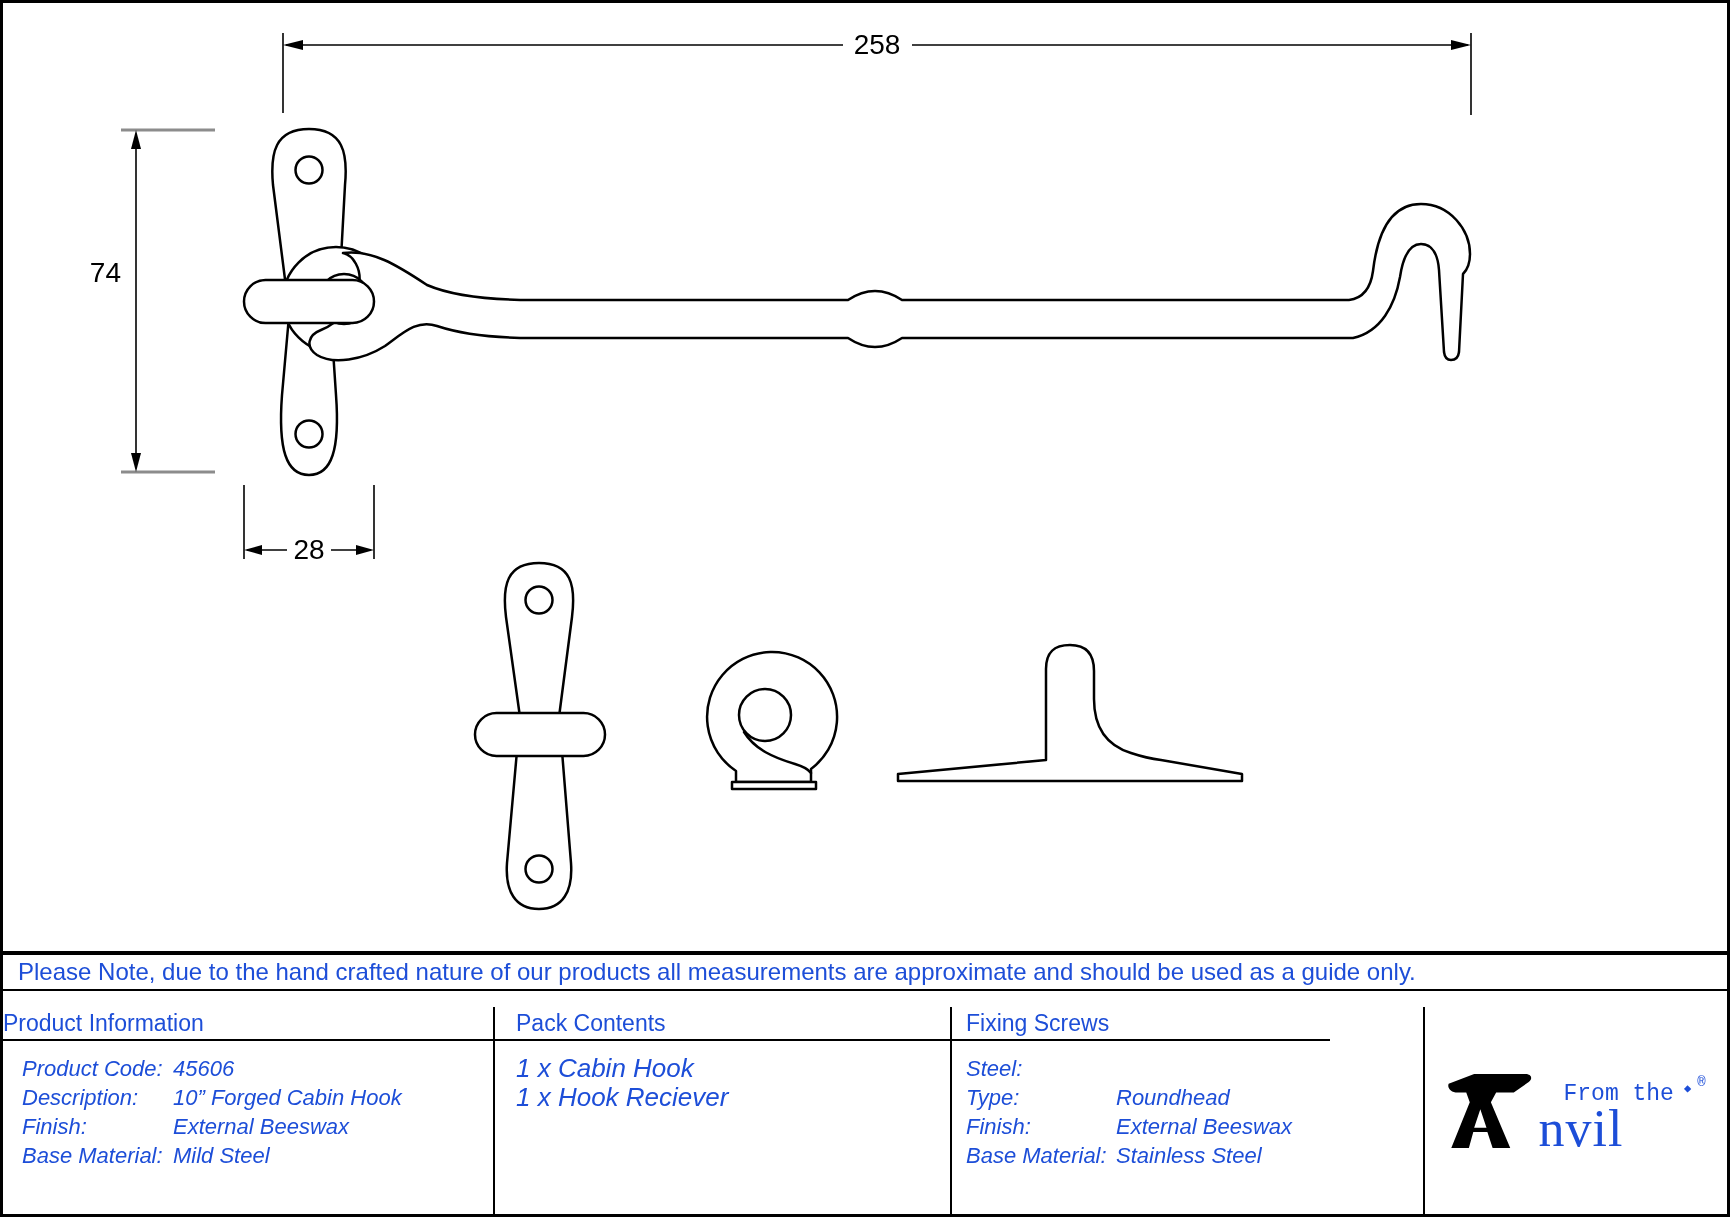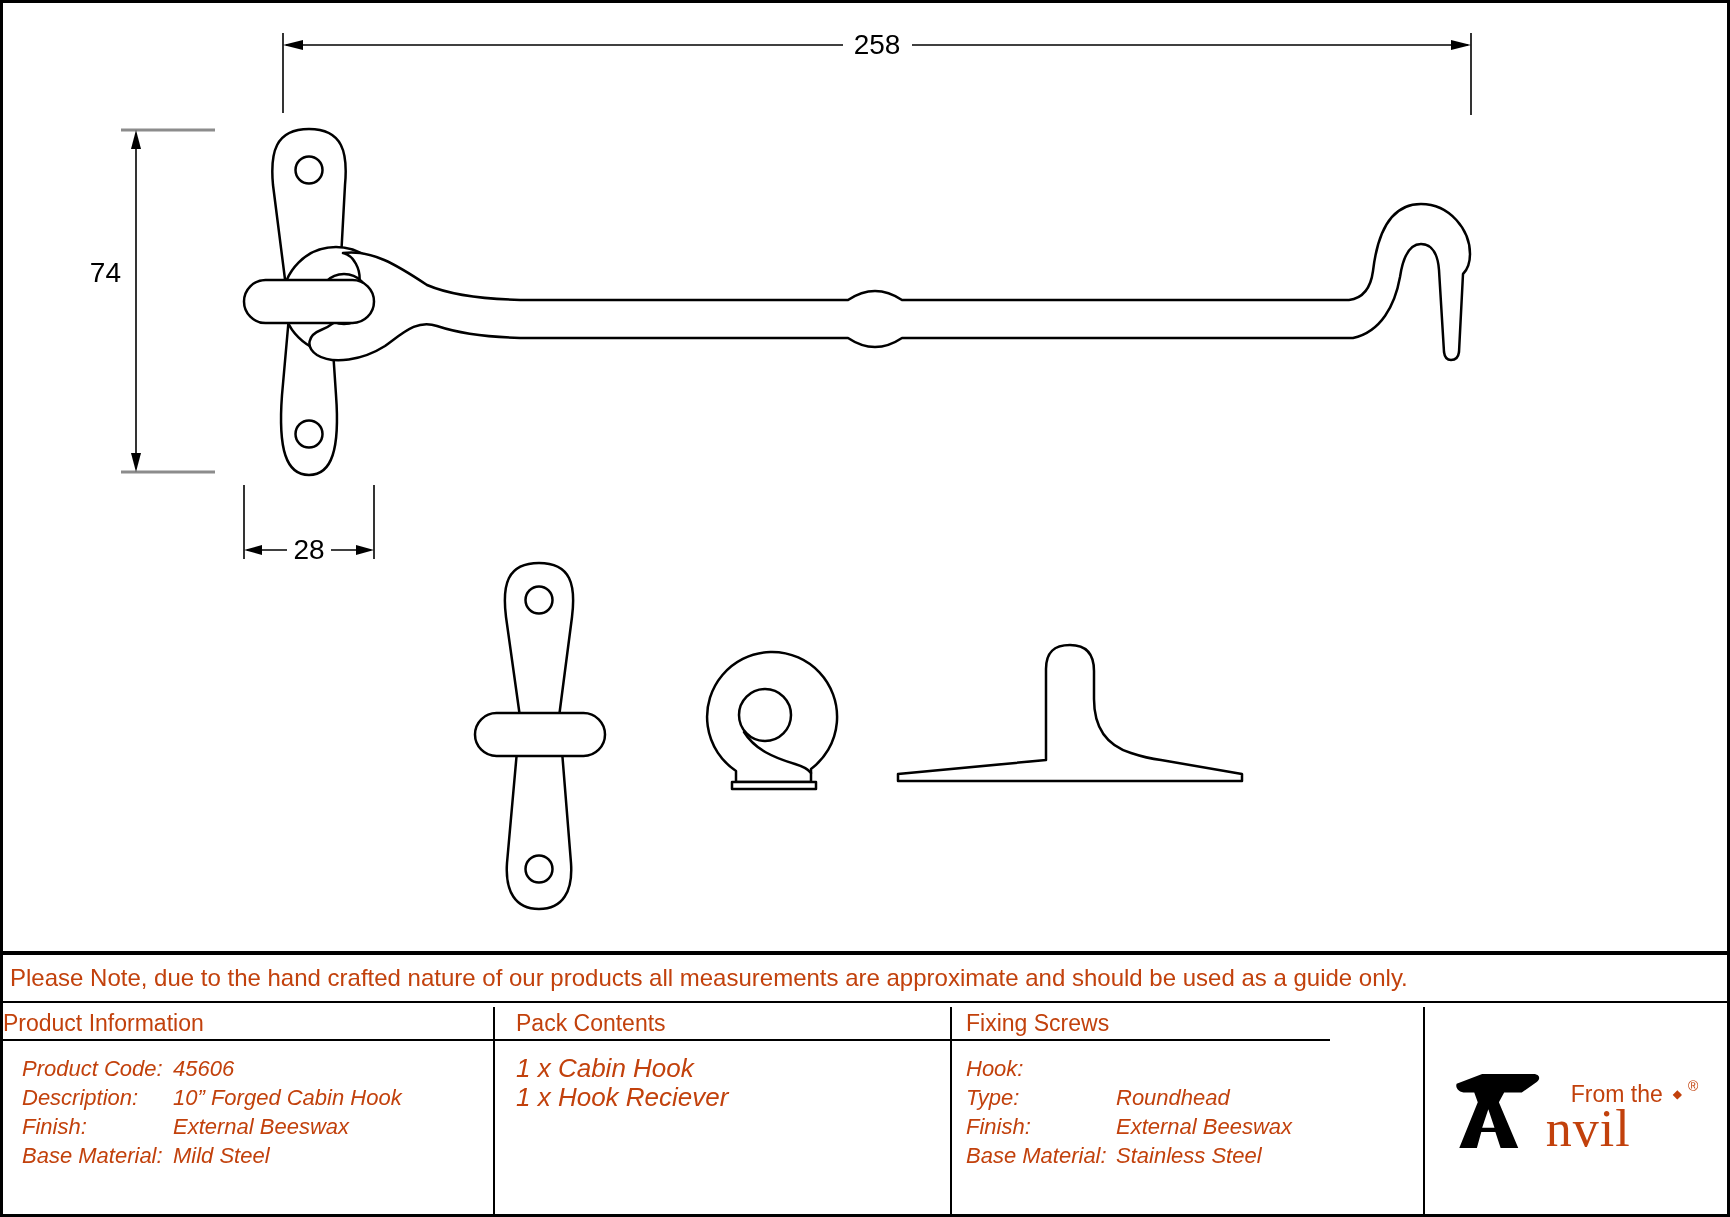--- a/index.html
+++ b/index.html
@@ -1,45 +1,45 @@
 <!DOCTYPE html>
 <html><head>
 <meta charset="utf-8">
 <style>
   html,body{margin:0;padding:0;background:#e8e8e8;}
   .page{position:relative;width:1730px;height:1217px;background:#ffffff;border:3px solid #000;
-        box-sizing:border-box;font-family:"Liberation Sans","DejaVu Sans",sans-serif;color:#c2410c;
+        box-sizing:border-box;font-family:"Liberation Sans","DejaVu Sans",sans-serif;color:#1d4ed8;
         margin:0 auto;overflow:hidden;}
   svg text{font-family:"Liberation Sans","DejaVu Sans",sans-serif;}
   .drawing{position:absolute;top:0;left:0;}
-  .note-box{position:absolute;left:0;right:0;top:948px;height:52px;border-top:4px solid #000;
+  .note-box{position:absolute;left:0;right:0;top:948px;height:40px;border-top:4px solid #000;
         border-bottom:2px solid #000;box-sizing:border-box;display:flex;align-items:center;
-        padding-left:7px;font-size:24px;}
+        padding-left:15px;font-size:24px;}
   .spec-table{position:absolute;left:0;right:0;top:1004px;bottom:0;}
   .col{position:absolute;top:0;bottom:0;box-sizing:border-box;}
   .col1{left:0;width:490px;}
   .col2{left:490px;width:538px;border-left:2px solid #000;}
   .col3{left:947px;width:380px;border-left:2px solid #000;}
   .col4{left:1420px;right:0;border-left:2px solid #000;display:flex;align-items:center;justify-content:center;}
   .hdr{height:34px;border-bottom:2px solid #000;display:flex;align-items:center;font-size:23px;box-sizing:border-box;}
   .col1 .hdr{}
   .col2 .hdr{padding-left:21px;}
   .col3 .hdr{padding-left:14px;}
   .body{padding-top:13px;font-style:italic;}
   .col1 .body{padding-left:19px;}
   .col2 .body{padding-left:21px;}
   .col3 .body{padding-left:14px;}
   .spec-row{display:flex;line-height:29px;font-size:22px;}
   .col1 .spec-label{width:151px;flex:none;}
   .col3 .spec-label{width:150px;flex:none;}
   .pack-item{line-height:29px;font-size:26px;}
   .logo{display:flex;align-items:flex-end;}
   .logo-right{display:flex;flex-direction:column;margin-left:4px;}
-  .logo-top{font-family:Liberation Sans, sans-serif;font-size:23px;line-height:1;
-        display:flex;align-items:center;margin-bottom:3px;margin-left:25px;}
+  .logo-top{font-family:Liberation Mono, monospace;font-size:23px;line-height:1;
+        display:flex;margin-bottom:3px;margin-left:25px;}
   .logo-diamond{font-size:12px;margin-left:10px;}
   .logo-reg{font-size:14px;margin-left:6px;transform:translateY(-8px);}
   .logo-word{font-family:"Liberation Serif","DejaVu Serif",serif;font-size:52px;line-height:0.78;letter-spacing:1px;}
 </style>
 </head>
 <body>
 
 <div class="page">
 
   <svg class="drawing" width="1724" height="946" viewBox="0 0 1724 946">
@@ -169,21 +169,21 @@
       <div class="body">
         <div class="pack-item">1 x Cabin Hook</div>
         <div class="pack-item">1 x Hook Reciever</div>
       </div>
     </div>
 
     <div class="col col3">
       <div class="hdr">Fixing Screws</div>
       <div class="body">
         <div class="spec-row">
-          <span class="spec-label">Hook:</span>
+          <span class="spec-label">Steel:</span>
         </div>
         <div class="spec-row">
           <span class="spec-label">Type:</span>
           <span class="spec-value">Roundhead</span>
         </div>
         <div class="spec-row">
           <span class="spec-label">Finish:</span>
           <span class="spec-value">External Beeswax</span>
         </div>
         <div class="spec-row">

